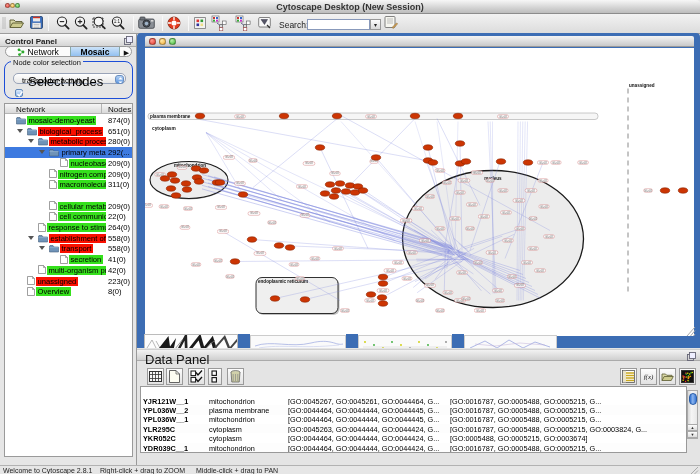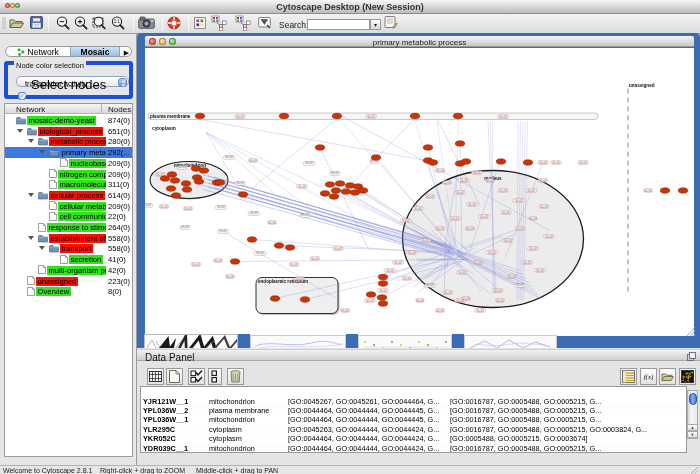--- a/index.html
+++ b/index.html
@@ -18,21 +18,21 @@
 #search-box{position:absolute;left:307px;top:4.5px;width:63px;height:11px;background:#fff;border:1px solid #8899bb}
 #search-drop{position:absolute;left:370px;top:4.5px;width:11px;height:11px;background:linear-gradient(#fdfdfd,#d8d8d8);border:1px solid #999;font-size:6px;text-align:center;line-height:10px;color:#222}
 
 #cpanel{left:0;top:34px;width:137px;height:431px;background:#e6e6e6;border-right:1px solid #9a9a9a}
 #cpanel-title{left:0;top:0px;width:136px;height:13px;background:linear-gradient(#fafafa,#d5d5d5);border-bottom:1px solid #ababab}
 #cpanel-title .t{position:absolute;left:5px;top:2.5px;font-size:8px;font-weight:bold;color:#222}
 #tabrow{left:5px;top:11.5px;width:127px;height:11px;background:#fbfbfb;border:1px solid #9a9a9a;border-radius:6px;overflow:hidden}
 #tab-mosaic{position:absolute;left:64px;top:0;width:50px;height:11px;background:linear-gradient(#cbe2f8,#86b9ef);border-left:1px solid #8aa;border-right:1px solid #8aa;text-align:center;font-weight:bold;font-size:8.5px;line-height:11px}
 #tab-network{position:absolute;left:0px;top:0;width:64px;height:11px;text-align:center;font-size:8.5px;line-height:11px}
 #tab-arrow{position:absolute;left:114px;top:0;width:13px;height:11px;text-align:center;font-size:7px;line-height:11px;color:#111}
-#groupbox{left:4px;top:27px;width:129px;height:38px;border:4px solid #1d4ed8;border-radius:3px}
+#groupbox{left:4px;top:27px;width:129px;height:38px;border:1px solid #1d4ed8;border-radius:8px}
 #groupbox .lbl{position:absolute;left:6px;top:-4px;background:#e6e6e6;padding:0 2px;font-size:7.5px;color:#111}
 #dropdown{position:absolute;left:8px;top:11px;width:113px;height:11px;background:linear-gradient(#fff,#e8e8e8);border:1px solid #9aa4b8;border-radius:5px}
 #dropdown .t{position:absolute;left:8px;top:1.5px;font-size:7.6px;color:#000}
 #dropdown .stepper{position:absolute;right:1px;top:0.5px;width:9px;height:9px;border-radius:3px;background:linear-gradient(#b5d2f5,#5e97e0);border:1px solid #6a8fc0;overflow:hidden}
 #checkbox{position:absolute;left:10px;top:27px;width:8px;height:8px;border-radius:2px;background:linear-gradient(#ddebfb,#8cb6ea);border:1px solid #6188b8;color:#234;font-size:7px;line-height:8px;font-weight:bold;text-align:center}
 #checklabel{position:absolute;left:23px;top:12px;font-size:13px}
 
 #tree{left:4px;top:69px;width:129px;height:354px;background:#fff;border:1px solid #9a9a9a;overflow:hidden}
 #tree-head{position:absolute;left:0;top:0;width:127px;height:10px;background:linear-gradient(#f6f6f6,#d9d9d9);border-bottom:1px solid #b5b5b5}
 #tree-head .h1{position:absolute;left:11px;top:1px;font-size:8px;color:#111}
@@ -48,21 +48,21 @@
 
 #netwin{left:137px;top:33px;width:563px;height:315px;background:#3c6db4;border-radius:4px 4px 0 0}
 #netwin-title{position:absolute;left:8px;top:3px;right:6px;height:11px;background:linear-gradient(#f4f4f4,#c9c9c9);border-bottom:1px solid #999;border-radius:2px 2px 0 0}
 #netwin-title .t{position:absolute;left:0;right:0;top:1.5px;text-align:center;font-size:8px;color:#222}
 #canvas{position:absolute;left:8px;top:14.5px;width:549px;height:288px;background:#fff}
 
 .peek{position:absolute;top:301px;height:17px;background:#f6f6f6;border:1px solid #aaa;border-bottom:none}
 
 #dpanel{left:137px;top:348px;width:563px;height:117px;background:#e4e4e4}
 #dpanel-title{position:absolute;left:0;top:1px;width:563px;height:12px;background:linear-gradient(#f2f2f2,#cfcfcf);border-bottom:1px solid #aaa;border-top:1px solid #cfcfcf}
-#dpanel-title .t{position:absolute;left:8px;top:2px;font-size:10px;color:#111}
+#dpanel-title .t{position:absolute;left:8px;top:2px;font-size:13px;color:#111}
 #dtable{position:absolute;left:3px;top:38px;width:547px;height:67px;background:#fff;border:1px solid #999}
 #dhead{position:absolute;left:0;top:0;width:545px;height:9px;background:linear-gradient(#f4f4f4,#d6d6d6);border-bottom:1px solid #aaa;font-size:7.5px}
 #dhead div{position:absolute;top:1px;text-align:center}
 .drow{position:absolute;left:0;width:545px;height:9.7px;font-size:7.3px;white-space:nowrap;overflow:hidden}
 .drow div{position:absolute;top:1.2px;overflow:hidden;white-space:nowrap}
 .dalt{background:#fdfdfd}
 .dbtn{position:absolute;width:17px;height:17px;background:linear-gradient(#fdfdfd,#e2e2e2);border:1px solid #9a9a9a}
 
 #segtabs{position:absolute;left:280px;top:452px;width:271px;height:12px;border:1px solid #8a8a8a;border-radius:6px;background:#f6f6f6;font-size:7.5px;overflow:hidden}
 #segtabs .s1{position:absolute;left:0;width:90px;height:12px;background:linear-gradient(#c2d8f2,#9cbde8);text-align:center;line-height:12px;border-right:1px solid #8a8a8a}
@@ -168,20 +168,27 @@
 <svg class="abs" style="left:384px;top:1px" width="14" height="14" viewBox="0 0 14 14">
         <rect x="1" y="1.5" width="10" height="11" rx="1" fill="#f6f6f0" stroke="#666" stroke-width="0.8"></rect>
         <path d="M3 4 h6 M3 6 h6 M3 8 h6" stroke="#999" stroke-width="0.6"></path>
         <path d="M8 12.5 L12.6 8 L13.6 9 L9 13.5 Z" fill="#dba75a" stroke="#7a5a20" stroke-width="0.5"></path>
       </svg>
   <div id="search-label">Search:</div>
   <div id="search-box"></div>
   <div id="search-drop">▾</div>
 </div>
 <div id="cpanel" class="abs">
+  <div id="cpanel-title" class="abs">
+        <div class="t">Control Panel</div>
+    <div class="abs" style="right:3px;top:2px"><svg width="9" height="9" viewBox="0 0 9 9">
+            <rect x="0.5" y="2.5" width="6" height="6" fill="none" stroke="#667" stroke-width="0.9"></rect>
+            <rect x="2.5" y="0.5" width="6" height="6" fill="#eef" stroke="#667" stroke-width="0.9"></rect>
+          </svg></div>
+      </div>
   <div id="tabrow" class="abs">
     <div id="tab-network"><svg width="8" height="8" viewBox="0 0 8 8" style="vertical-align:-1px">
             <circle cx="2" cy="1.8" r="1.4" fill="#2daa2d"></circle>
             <circle cx="6" cy="4" r="1.4" fill="#2daa2d"></circle>
             <circle cx="2.5" cy="6.6" r="1.4" fill="#2daa2d"></circle>
             <path d="M2 1.8 L6 4 L2.5 6.6" stroke="#2daa2d" stroke-width="0.7" fill="none"></path>
           </svg> Network</div>
     <div id="tab-mosaic">Mosaic</div>
     <div id="tab-arrow">▶</div>
   </div>
@@ -256,29 +263,20 @@
           <div class="cnt">209(0)</div>
         </div>
 <div class="trow" style="top:75.2px">
           <svg class="abs" style="left:44px;top:0.7px" width="8" height="9" viewBox="0 0 8 9">
             <path d="M0.5 0.5 L5.5 0.5 L7.5 2.5 L7.5 8.5 L0.5 8.5 Z" fill="#fff" stroke="#777" stroke-width="0.7"></path>
             <path d="M5.5 0.5 L5.5 2.5 L7.5 2.5" fill="none" stroke="#777" stroke-width="0.6"></path>
           </svg>
           <div class="lab gbg" style="left:53px;max-width:48px;overflow:hidden">macromolecule</div>
           <div class="cnt">311(0)</div>
         </div>
-<div class="trow" style="top:85.9px">
-          <div class="tri" style="left:23px"></div>
-          <svg class="abs" style="left:33px;top:1px" width="10" height="9" viewBox="0 0 10 9">
-            <path d="M0.5 2 L0.5 8 L9.5 8 L9.5 3 L5 3 L4 1.5 L1 1.5 Z" fill="#6f93b8" stroke="#44607e" stroke-width="0.6"></path>
-            <path d="M0.5 3.6 L9.5 3.6" stroke="#8fb0cf" stroke-width="0.8"></path>
-          </svg>
-          <div class="lab rbg" style="left:44px;max-width:57px;overflow:hidden">cellular process</div>
-          <div class="cnt">614(0)</div>
-        </div>
 <div class="trow" style="top:96.6px">
           <svg class="abs" style="left:44px;top:0.7px" width="8" height="9" viewBox="0 0 8 9">
             <path d="M0.5 0.5 L5.5 0.5 L7.5 2.5 L7.5 8.5 L0.5 8.5 Z" fill="#fff" stroke="#777" stroke-width="0.7"></path>
             <path d="M5.5 0.5 L5.5 2.5 L7.5 2.5" fill="none" stroke="#777" stroke-width="0.6"></path>
           </svg>
           <div class="lab gbg" style="left:53px;max-width:48px;overflow:hidden">cellular metabo</div>
           <div class="cnt">209(0)</div>
         </div>
 <div class="trow" style="top:107.3px">
           <svg class="abs" style="left:44px;top:0.7px" width="8" height="9" viewBox="0 0 8 9">
@@ -346,21 +344,20 @@
           <div class="lab gbg" style="left:31px;max-width:70px;overflow:hidden">Overview</div>
           <div class="cnt">8(0)</div>
         </div>
   </div>
 </div>
 <div id="netwin" class="abs">
   <div id="netwin-title">
     <div class="light" style="left:4px;top:2px;width:6.5px;height:6.5px;background:radial-gradient(circle at 35% 30%,#ff9a90,#e63a2e)"></div>
     <div class="light" style="left:14px;top:2px;width:6.5px;height:6.5px;background:radial-gradient(circle at 35% 30%,#ffe9a8,#f3ae38)"></div>
     <div class="light" style="left:24px;top:2px;width:6.5px;height:6.5px;background:radial-gradient(circle at 35% 30%,#b8f0a8,#46bb3b)"></div>
-    <div class="t">primary metabolic process</div>
   </div>
   <div id="canvas"></div>
   <svg class="abs" style="left:8px;top:14.5px" width="549" height="288" viewBox="0 0 549 288">
         <rect x="3" y="65.0" width="450" height="6.5" rx="3" fill="#f6f6f6" stroke="#a8a8a8" stroke-width="0.6"></rect>
         <text x="5" y="70.0" font-size="4.6" font-weight="bold" fill="#111">plasma membrane</text>
         <text x="7" y="81.5" font-size="4.8" font-weight="bold" fill="#111">cytoplasm</text>
         <ellipse cx="348" cy="191.0" rx="90.5" ry="68.5" fill="#ececec" stroke="#1a1a1a" stroke-width="1.3"></ellipse>
         <text x="348" y="132.0" font-size="4.6" font-weight="bold" fill="#111" text-anchor="middle">nucleus</text>
         <ellipse cx="44" cy="133.0" rx="39" ry="18.5" fill="#555" opacity="0.5"></ellipse>
         <ellipse cx="44" cy="132.0" rx="39" ry="18.5" fill="#ededed" stroke="#1a1a1a" stroke-width="1.1"></ellipse>

